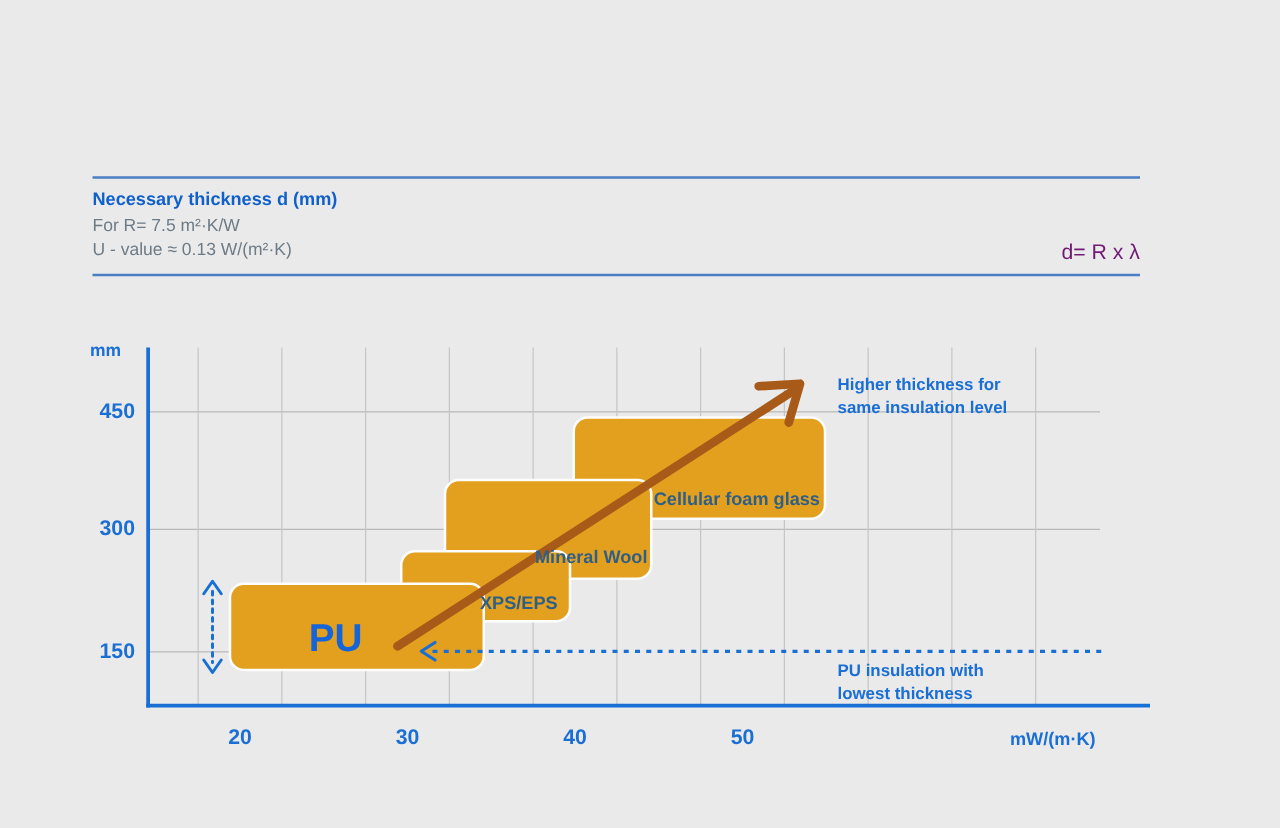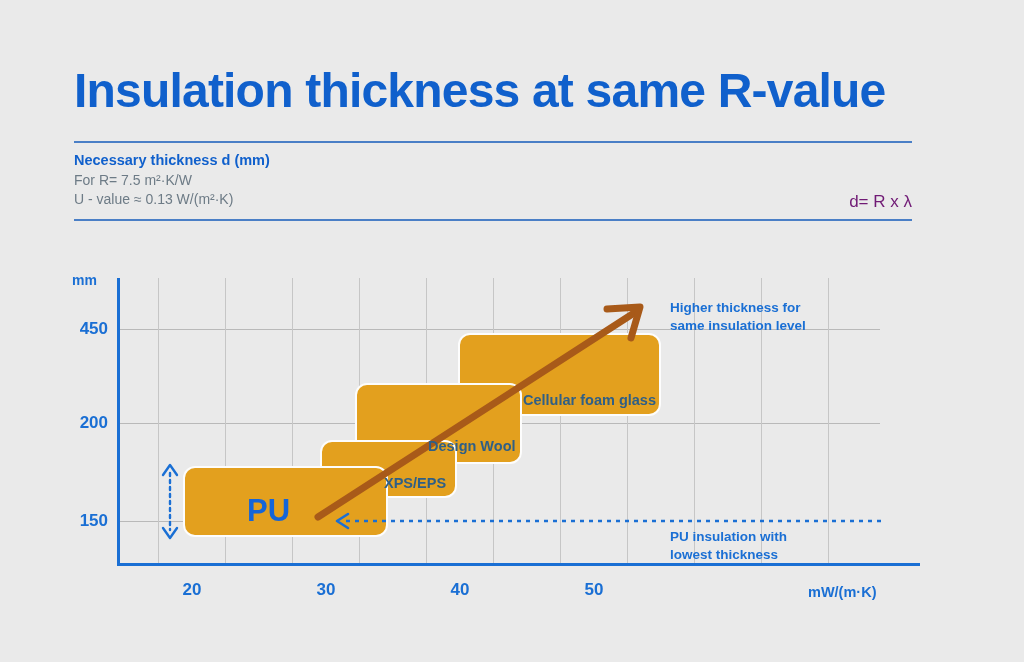--- a/index.html
+++ b/index.html
@@ -190,21 +190,20 @@
     width: 1024px;
     height: 662px;
     pointer-events: none;
   }
 </style>
 </head>
 <body>
 
 <div id="page-root">
 
-  <div class="title">Insulation thickness at same R-value</div>
   <div class="rule rule-top"></div>
   <div class="hdr-left-title">Necessary thickness d (mm)</div>
   <div class="hdr-left-sub1">For R= 7.5 m²·K/W</div>
   <div class="hdr-left-sub2">U - value ≈ 0.13 W/(m²·K)</div>
   <div class="hdr-right-formula">d= R x λ</div>
   <div class="rule rule-bottom"></div>
 
   <div id="chart">
 
     <div class="gridline-h" style="left:118px; top:313px; width:762px;"></div>
@@ -221,21 +220,21 @@
     <div class="gridline-v" style="left:627px; top:262px; height:286px;"></div>
     <div class="gridline-v" style="left:694px; top:262px; height:286px;"></div>
     <div class="gridline-v" style="left:761px; top:262px; height:286px;"></div>
     <div class="gridline-v" style="left:828px; top:262px; height:286px;"></div>
 
     <div class="axis-y" style="left:117px; top:262px; height:288px;"></div>
     <div class="axis-x" style="left:117px; top:547px; width:803px;"></div>
 
     <div class="axis-label" style="left:72px; top:256px;">mm</div>
     <div class="ytick" style="left:48px; top:303px;">450</div>
-    <div class="ytick" style="left:48px; top:397px;">200</div>
+    <div class="ytick" style="left:48px; top:397px;">300</div>
     <div class="ytick" style="left:48px; top:495px;">150</div>
 
     <div class="xtick" style="left:162px; top:564px;">20</div>
     <div class="xtick" style="left:296px; top:564px;">30</div>
     <div class="xtick" style="left:430px; top:564px;">40</div>
     <div class="xtick" style="left:564px; top:564px;">50</div>
     <div class="xunit" style="left:808px; top:568px;">mW/(m·K)</div>
 
     <div class="bar" style="left:458px; top:317px; width:203px; height:83px;"></div>
     <div class="bar" style="left:355px; top:367px; width:167px; height:81px;"></div>
@@ -255,21 +254,21 @@
         <polyline points="163,512 170,522 177,512" fill="none" stroke="#1a6fd4" stroke-width="2.4" stroke-linecap="round" stroke-linejoin="round"></polyline>
       </g>
 
       <g>
         <line x1="346" y1="505" x2="882" y2="505" stroke="#1a6fd4" stroke-width="2.6" stroke-dasharray="4 5" stroke-linecap="butt"></line>
         <polyline points="348,498 337,505 348,512" fill="none" stroke="#1a6fd4" stroke-width="2.6" stroke-linecap="round" stroke-linejoin="round"></polyline>
       </g>
     </svg>
 
     <div class="bar-label" style="left:523px; top:376px;">Cellular foam glass</div>
-    <div class="bar-label" style="left:428px; top:422px;">Design Wool</div>
+    <div class="bar-label" style="left:428px; top:422px;">Mineral Wool</div>
     <div class="bar-label" style="left:384px; top:459px;">XPS/EPS</div>
     <div class="bar-label-pu" style="left:247px; top:477px;">PU</div>
 
     <div class="note" style="left:670px; top:512px;">PU insulation with
 lowest thickness</div>
     <div class="note" style="left:670px; top:283px;">Higher thickness for
 same insulation level</div>
 
   </div>
 </div>

